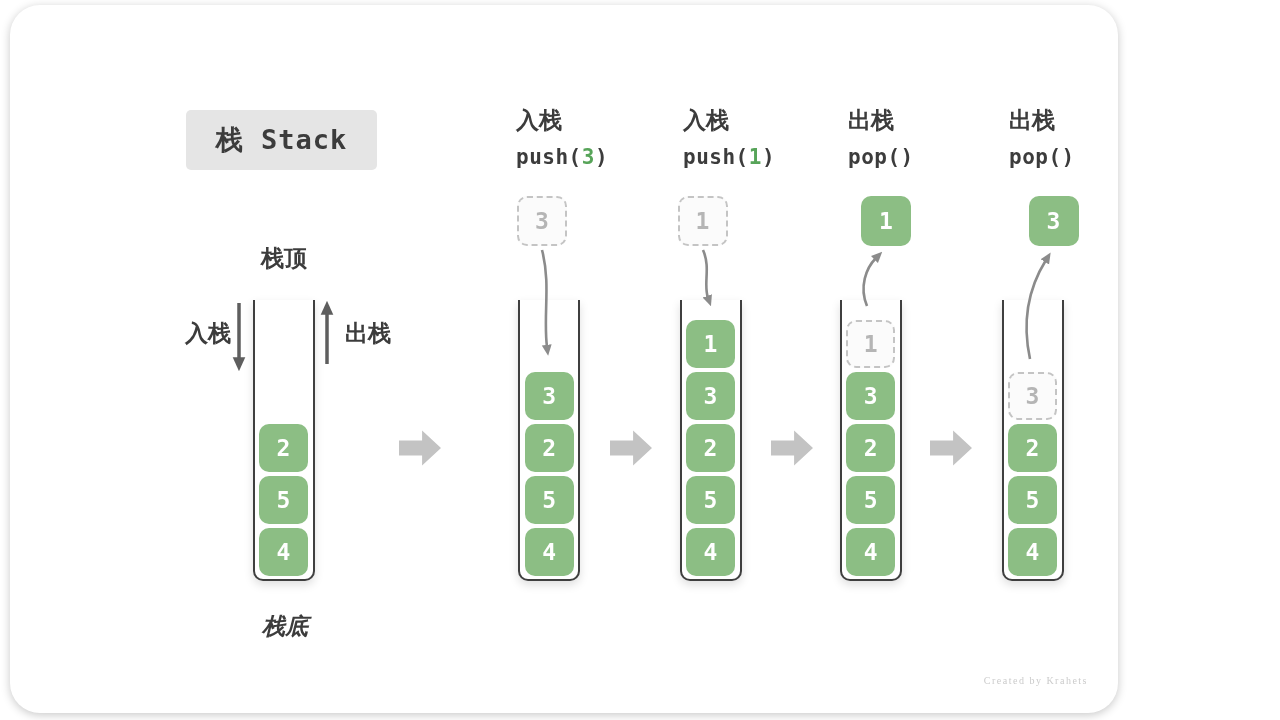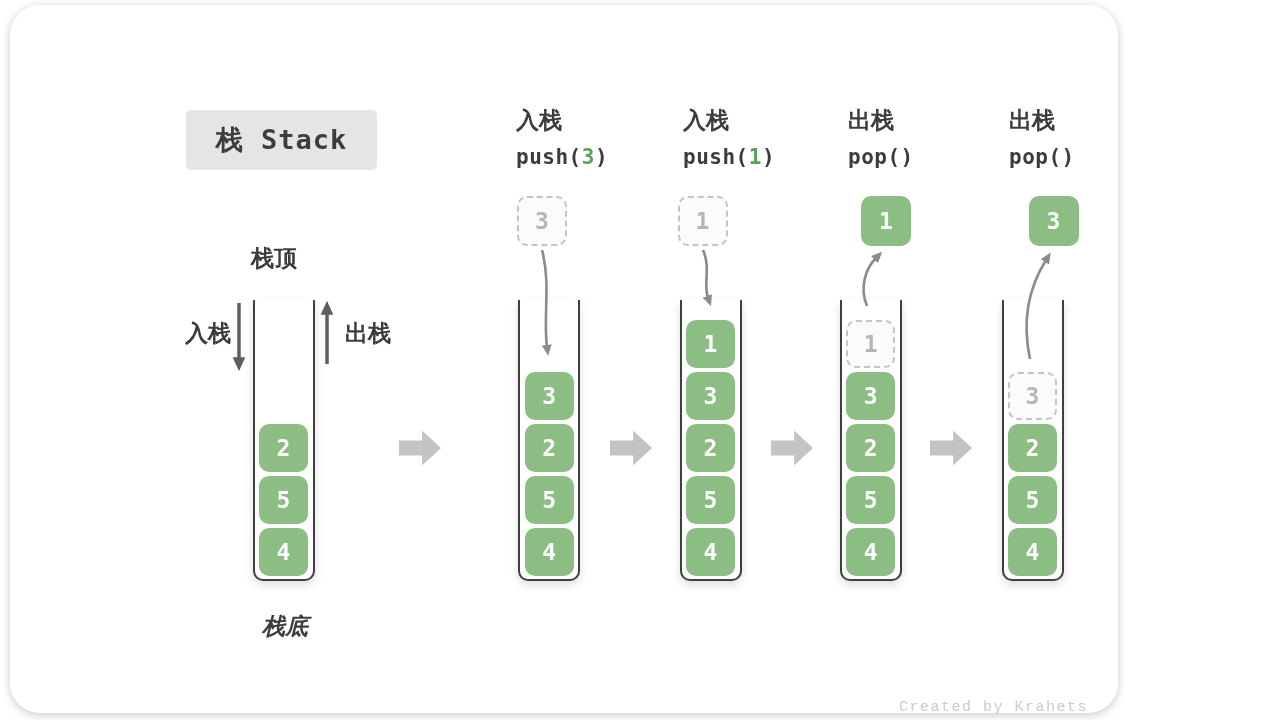--- a/index.html
+++ b/index.html
@@ -8,21 +8,21 @@
   .card{position:absolute;left:10px;top:5px;right:10px;bottom:7px;
         background:#ffffff;border-radius:30px;
         box-shadow:0 2px 10px rgba(0,0,0,0.22);}
   .title-box{position:absolute;left:186px;top:110px;width:191px;height:60px;
         background:var(--title-bg,#E5E5E5);border-radius:5px;
         display:flex;align-items:center;justify-content:center;}
   .title-box span{font-family:"DejaVu Sans Mono",monospace;font-size:27px;
         font-weight:700;letter-spacing:1px;color:var(--text-dark,#3C3C3C);}
   .cjk{position:absolute;transform:translateX(-50%);font-size:23px;font-weight:700;
         white-space:nowrap;color:var(--text-dark,#3C3C3C);}
-  .label-stack-top{left:274px;top:243px;}
+  .label-stack-top{left:284px;top:243px;}
   .label-stack-bottom{left:285px;top:611px;font-style:italic;}
   .label-push{left:208px;top:318px;}
   .label-pop{left:368px;top:318px;}
   .op{position:absolute;top:106px;}
   .op-label{font-size:23px;font-weight:700;line-height:28px;}
   .op-code{margin-top:9px;font-family:"DejaVu Sans Mono",monospace;font-size:21px;
         font-weight:700;letter-spacing:0.5px;line-height:28px;color:var(--text-dark,#3C3C3C);}
   .op-code .arg{color:var(--arg-green,#57A459);}
   .well{position:absolute;width:62px;height:281px;box-sizing:border-box;
         border:2px solid #3F3F3F;border-top:none;border-radius:0 0 10px 10px;
@@ -30,22 +30,22 @@
   .item{position:absolute;width:49px;height:48px;box-sizing:border-box;border-radius:10px;
         background:var(--item-green,#8CBE84);display:flex;align-items:center;justify-content:center;
         font-family:"DejaVu Sans Mono",monospace;font-size:23px;font-weight:700;color:#ffffff;
         z-index:4;}
   .item.ghost{background:#FBFBFB;border:2px dashed var(--ghost-border,#C4C4C4);
         color:var(--ghost-text,#B5B5B5);}
   .item.floating{width:50px;height:50px;}
   .overlay{position:absolute;left:0;top:0;z-index:5;pointer-events:none;}
   .block-arrow{position:absolute;width:42px;height:38px;background:var(--flow-gray,#C3C3C3);
         clip-path:polygon(0 30%,55% 30%,55% 4%,100% 50%,55% 96%,55% 70%,0 70%);}
-  .watermark{position:absolute;right:40px;top:675px;font-family:Liberation Mono, monospace;
-        font-size:15px;letter-spacing:1.5px;color:var(--wm-gray,#CBCBCB);margin-top:24px;}
+  .watermark{position:absolute;right:40px;top:675px;font-family:Liberation Serif, serif;
+        font-size:10px;letter-spacing:1.5px;color:var(--wm-gray,#CBCBCB);}
 </style>
 </head>
 <body>
 
 <div class="canvas" style="--item-green: #8CBE84; --arg-green: #57A459; --text-dark: #3C3C3C; --ghost-border: #C4C4C4; --ghost-text: #B5B5B5; --flow-gray: #C3C3C3; --title-bg: #E5E5E5; --wm-gray: #CBCBCB;">
   <div class="card"></div>
 
   <div class="title-box">
     <span>栈 Stack</span>
   </div>

